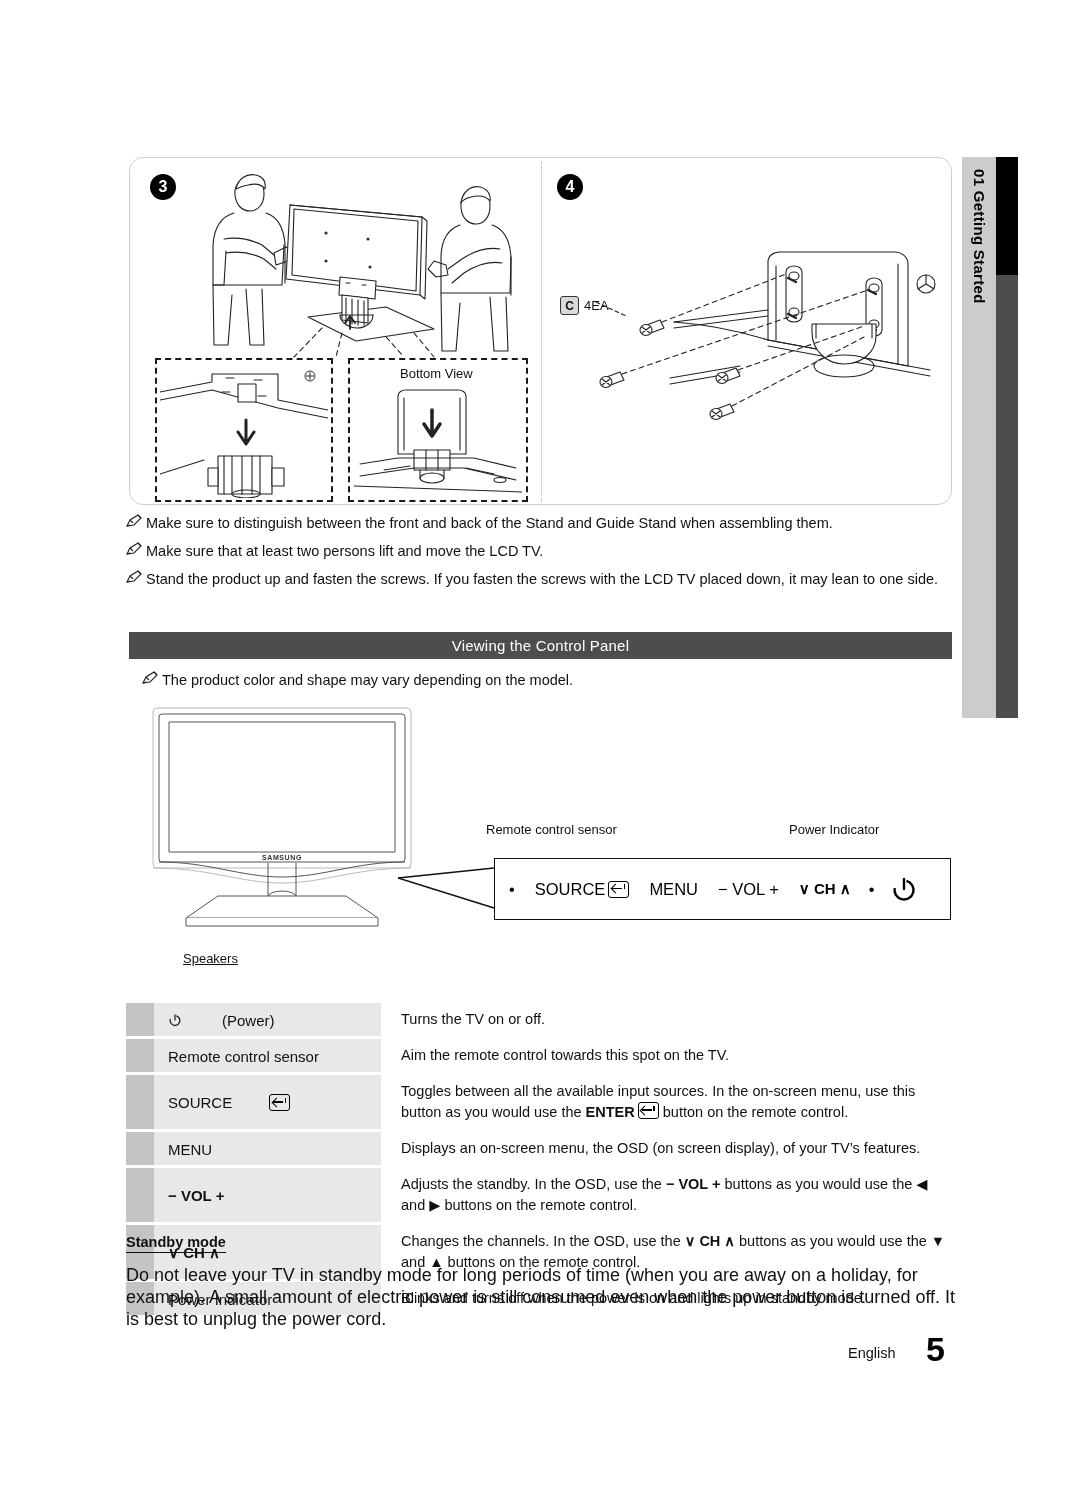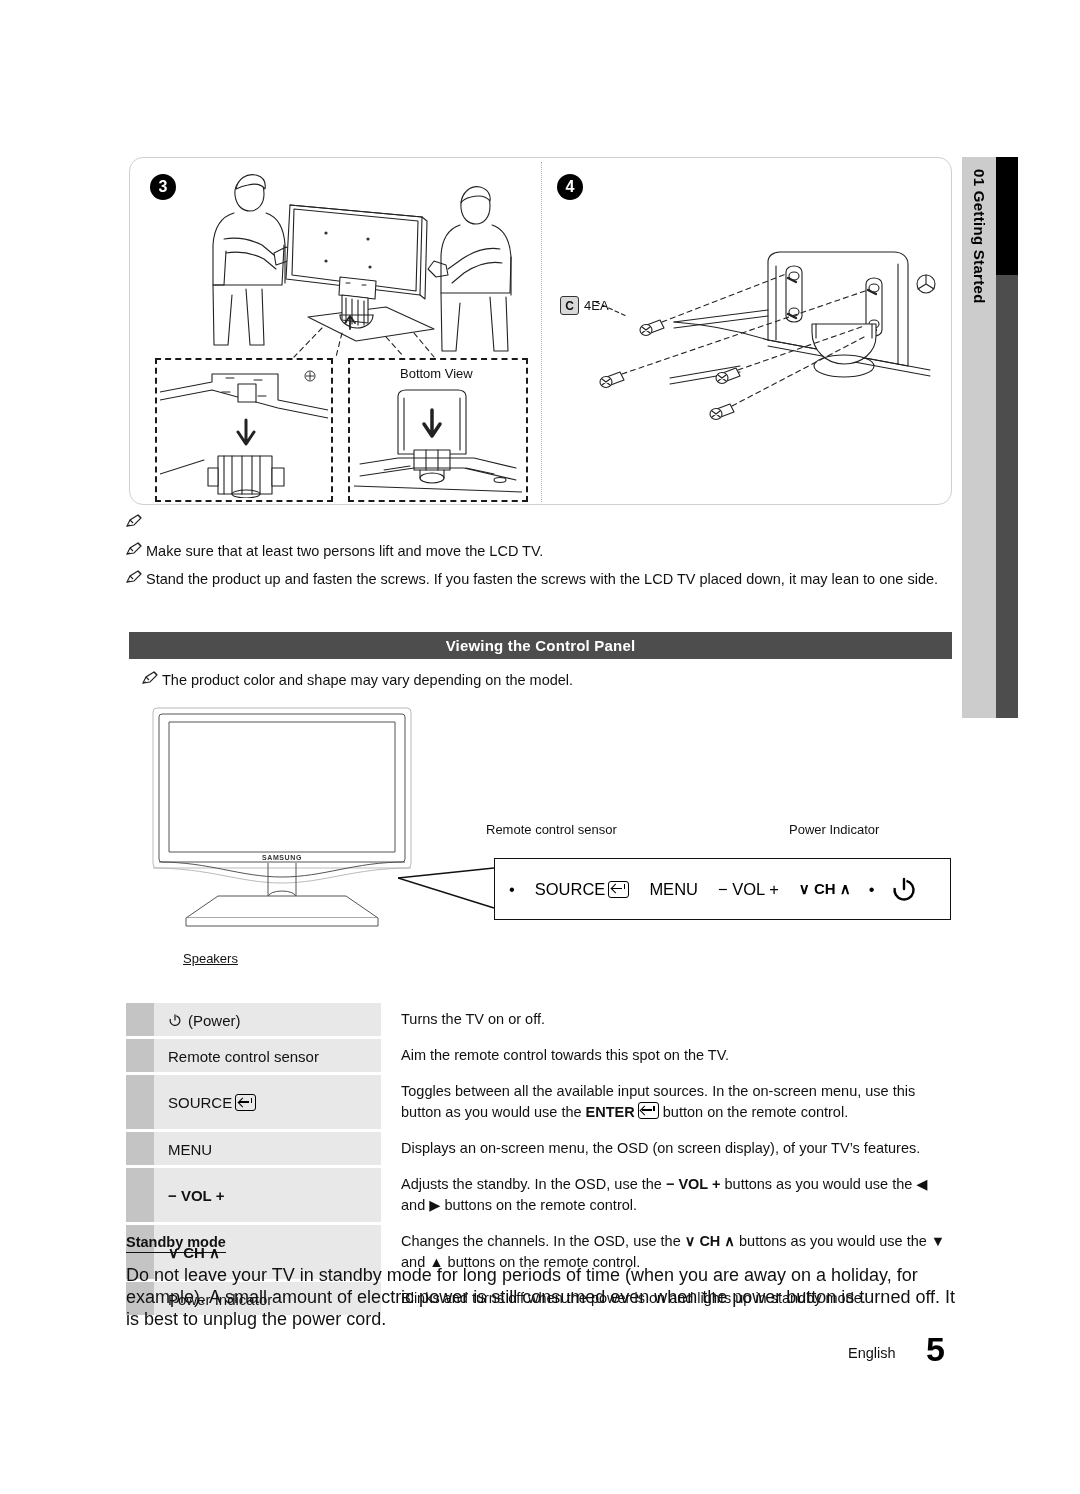--- a/index.html
+++ b/index.html
@@ -131,21 +131,21 @@
     width: 823px;
     height: 27px;
     background: #4d4d4d;
     color: #fff;
     display: flex;
     align-items: center;
     justify-content: center;
   }
   #section-bar .title {
     font-size: 15px;
-    font-weight: bold;
+    font-weight: normal;
     letter-spacing: 0.2px;
   }
 
   
   #tv-illustration { position: absolute; left: 150px; top: 705px; }
   #speakers-label {
     position: absolute;
     left: 183px;
     top: 951px;
     font-size: 13px;
@@ -247,20 +247,21 @@
   .tlabel {
     width: 227px;
     flex: 0 0 227px;
     background: #e8e8e8;
     font-size: 15px;
     color: #111;
     padding: 7px 0 6px 14px;
     box-sizing: border-box;
     display: flex;
     align-items: center;
+    gap: 34px;
   }
   .tdesc {
     flex: 1 1 auto;
     font-size: 14.5px;
     line-height: 21px;
     color: #111;
     padding: 6px 0 6px 20px;
     box-sizing: border-box;
   }
   .tlabel.bold { font-weight: bold; }
@@ -473,20 +474,21 @@
 
 <div class="note-row" style="left:126px; top:513px; width:830px;">
   <span class="note-icon">
     <svg width="17" height="14" viewBox="0 0 17 14">
       <g fill="none" stroke="#222" stroke-width="1.1">
         <path d="M1 12 L4 6 L12 1 L15 4 L8 11 Z"></path>
         <path d="M4 6 L7 9 M12 1 L15 4 M1 12 L4 11"></path>
       </g>
     </svg>
   </span>
+  <span class="note-text">Make sure to distinguish between the front and back of the Stand and Guide Stand when assembling them.</span>
 </div>
 
 <div class="note-row" style="left:126px; top:541px; width:830px;">
   <span class="note-icon">
     <svg width="17" height="14" viewBox="0 0 17 14">
       <g fill="none" stroke="#222" stroke-width="1.1">
         <path d="M1 12 L4 6 L12 1 L15 4 L8 11 Z"></path>
         <path d="M4 6 L7 9 M12 1 L15 4 M1 12 L4 11"></path>
       </g>
     </svg>

